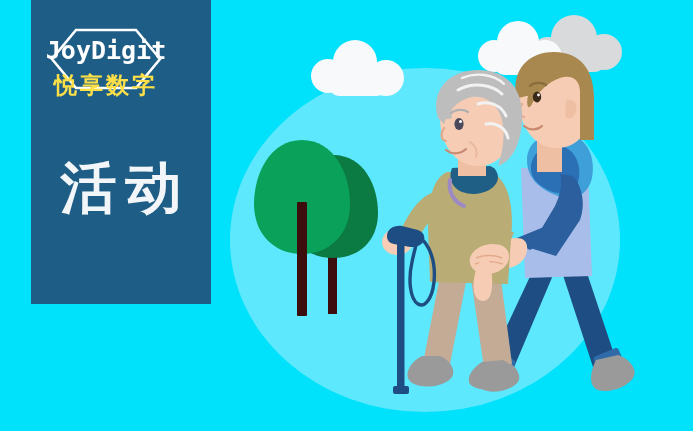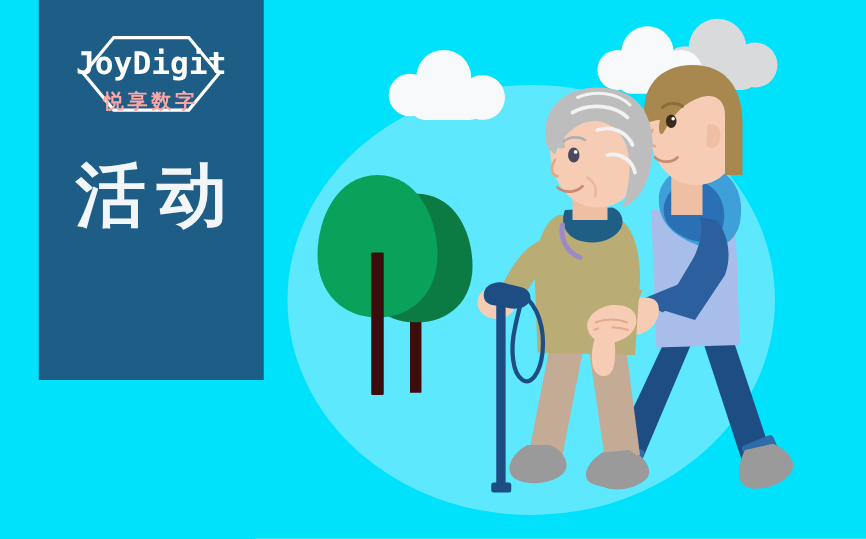--- a/index.html
+++ b/index.html
@@ -23,21 +23,20 @@
   
   .title-panel {
     position: absolute;
     left: 31px;
     top: 0;
     width: 180px;
     height: 304px;
     background: #1d5d86;
     display: flex;
     flex-direction: column;
-    align-items: center;
   }
   .logo-block {
     margin-top: 26px;
     width: 150px;
     height: 78px;
     position: relative;
   }
   .logo-hex {
     position: absolute;
     left: 50%;
@@ -55,38 +54,38 @@
     font-weight: bold;
     letter-spacing: 0px;
     white-space: nowrap;
     line-height: 1;
   }
   .logo-cn {
     position: absolute;
     left: 50%;
     top: 48px;
     transform: translateX(-50%);
-    color: #fca5a5;
-    font-size: 16px;
+    color: #fde047;
+    font-size: 23px;
     font-weight: bold;
     letter-spacing: 3px;
     white-space: nowrap;
     line-height: 1;
   }
   .title-cn {
     margin-top: 20px;
     color: #f3f6f8;
     font-size: 56px;
     font-weight: bold;
     letter-spacing: 9px;
     line-height: 1.16;
     text-align: center;
     text-indent: 9px;
   }
-  .title-cn div { white-space: nowrap; }
+  .title-cn div { white-space: nowrap; margin-top: 32px; }
   svg.scene {
     position: absolute;
     left: 0; top: 0;
     width: 693px;
     height: 431px;
   }
 </style>
 </head>
 <body>
 

